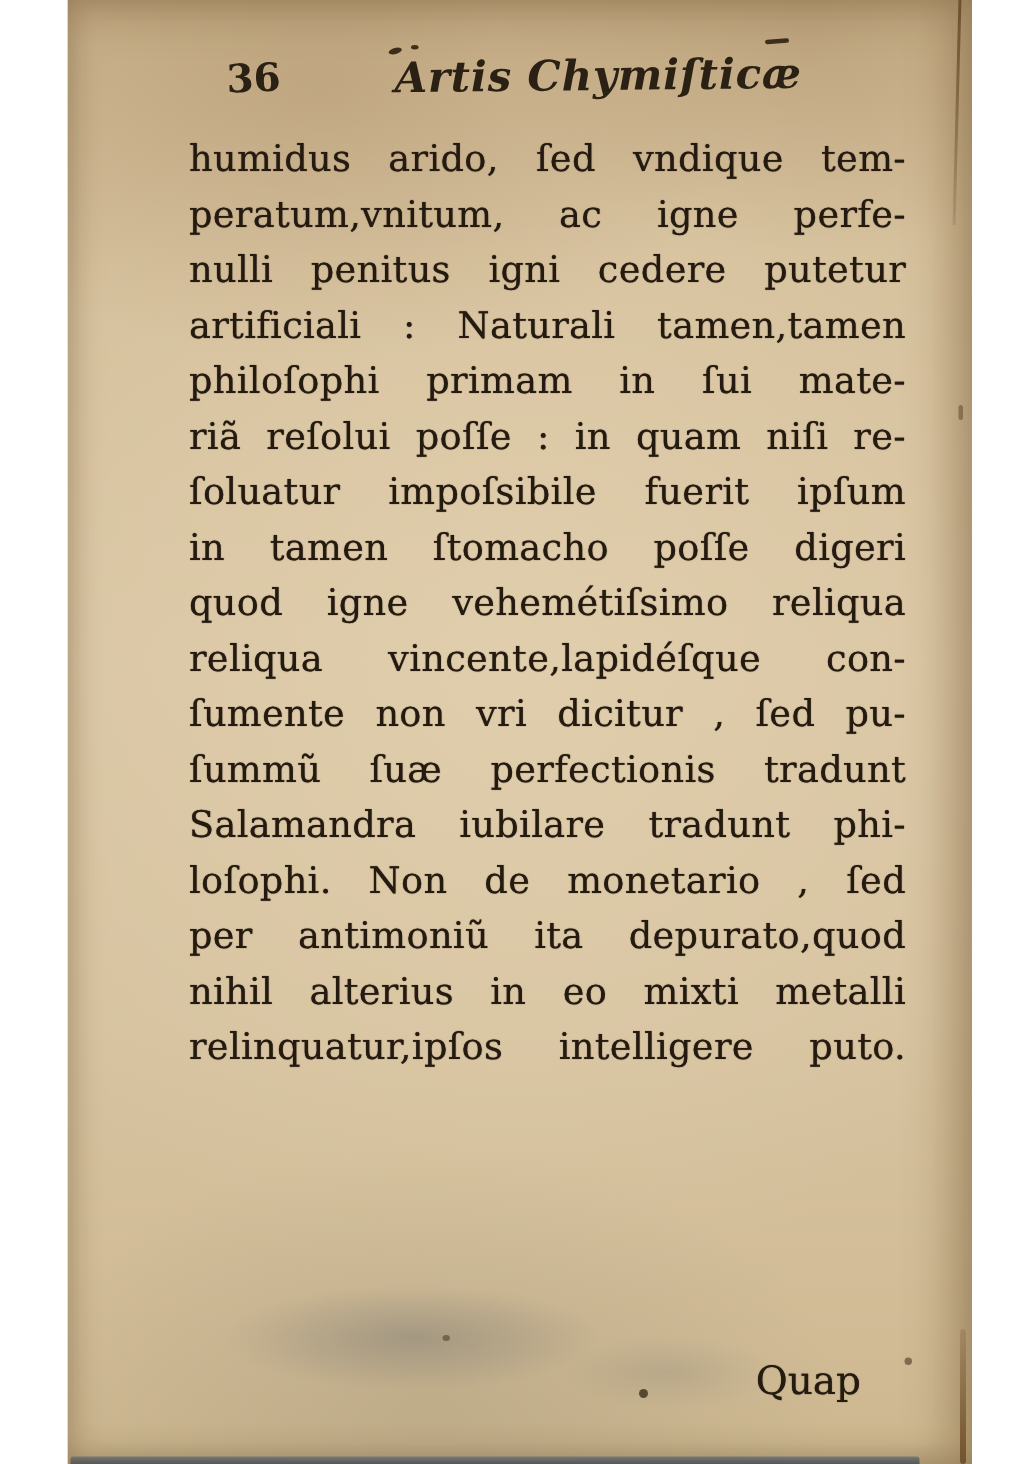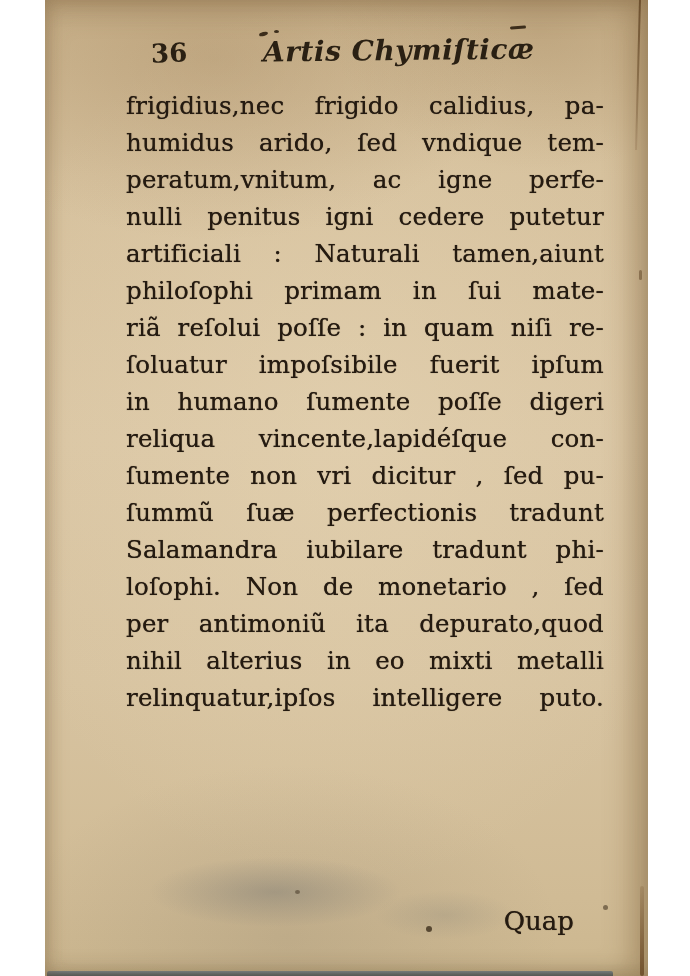--- a/index.html
+++ b/index.html
@@ -121,29 +121,29 @@
 
 <div class="canvas">
   <div class="page">
 
     <div class="header">
       <span class="pagenum">36</span>
       <span class="running-title">Artis Chymiſticæ</span>
     </div>
 
     <div class="body-block">
-      <div class="line">frigidius,nec frigido calidius, pa-</div>
       <div class="line">humidus arido, ſed vndique tem-</div>
       <div class="line">peratum,vnitum, ac igne perfe-</div>
       <div class="line">nulli penitus igni cedere putetur</div>
-      <div class="line">artificiali : Naturali tamen,aiunt</div>
+      <div class="line">artificiali : Naturali tamen,tamen</div>
       <div class="line">philoſophi primam in ſui mate-</div>
       <div class="line">riã reſolui poſſe : in quam niſi re-</div>
       <div class="line">ſoluatur impoſsibile fuerit ipſum</div>
-      <div class="line">in humano ſumente poſſe digeri</div>
+      <div class="line">in tamen ſtomacho poſſe digeri</div>
+      <div class="line">quod igne vehemétiſsimo reliqua</div>
       <div class="line">reliqua vincente,lapidéſque con-</div>
       <div class="line">ſumente non vri dicitur , ſed pu-</div>
       <div class="line">ſummũ ſuæ perfectionis tradunt</div>
       <div class="line">Salamandra iubilare tradunt phi-</div>
       <div class="line">loſophi. Non de monetario , ſed</div>
       <div class="line">per antimoniũ ita depurato,quod</div>
       <div class="line">nihil alterius in eo mixti metalli</div>
       <div class="line">relinquatur,ipſos intelligere puto.</div>
     </div>
 

